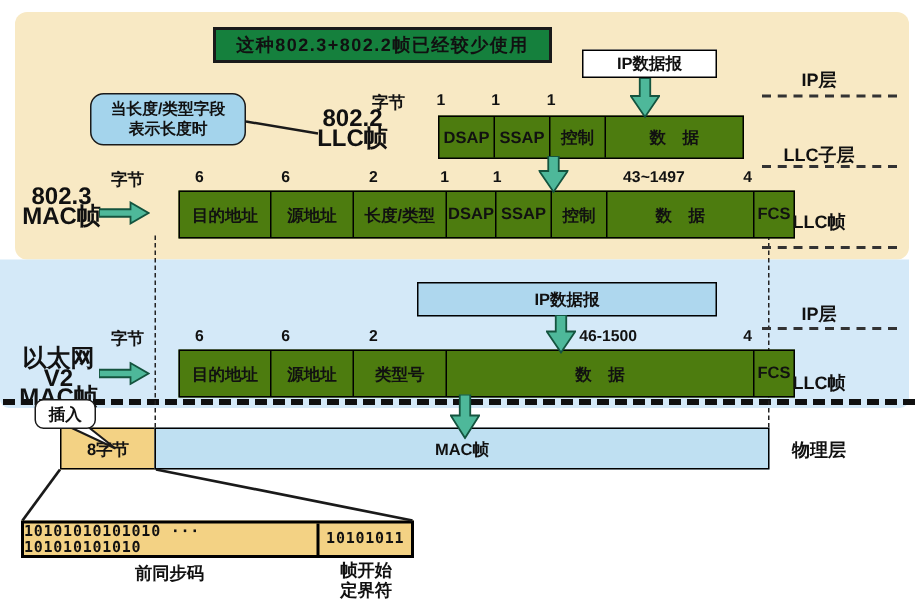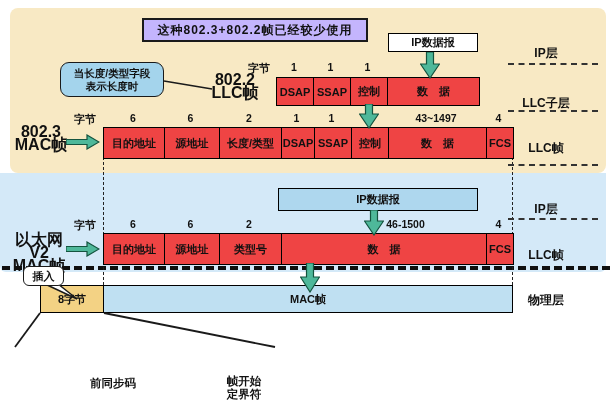--- a/index.html
+++ b/index.html
@@ -21,21 +21,21 @@
     left:0px;top:173px;width:606px;height:99px;
     background:#d4e9f8;border-radius:0 0 6px 6px;
   }
   .phys-divider{
     left:2px;top:266px;width:608px;height:0;
     border-top:4px dashed #101010;
   }
   
   .banner{
     left:142px;top:18px;width:226px;height:24px;
-    background:#c4b5fd;border:2px solid #1a1a1a;
+    background:#15803d;border:2px solid #1a1a1a;
     display:flex;align-items:center;justify-content:center;
     font-size:12px;font-weight:700;box-sizing:border-box;letter-spacing:1px;
   }
   .callout{
     left:60px;top:62px;width:104px;height:35px;
     background:#a4d4ec;border:1.5px solid #1a1a1a;border-radius:9px;
     display:flex;flex-direction:column;align-items:center;justify-content:center;
     font-size:10.5px;font-weight:700;line-height:13px;box-sizing:border-box;
   }
   .insert-callout{
@@ -48,21 +48,21 @@
   .frame-name{
     text-align:center;font-size:16px;line-height:13px;font-weight:700;
     width:62px;
   }
   
   .bytes-row{display:flex;font-size:10.5px;font-weight:700;height:14px;}
   .bytes-row span{display:block;text-align:center;box-sizing:border-box;}
   .byte-word{font-size:11px;font-weight:700;}
   
   .frame-row{
-    display:flex;background:#ef4444;border:1.5px solid #000;box-sizing:content-box;
+    display:flex;background:#4d7c0f;border:1.5px solid #000;box-sizing:content-box;margin-left:16px;
   }
   .frame-row .cell{
     display:flex;align-items:center;justify-content:center;
     font-size:11px;font-weight:700;box-sizing:border-box;
     border-left:1.5px solid #000;white-space:nowrap;overflow:hidden;
   }
   .frame-row .cell:first-child{border-left:none;}
   .h27 .cell{height:27px;}
   .h30 .cell{height:30px;}
   
@@ -206,20 +206,24 @@
     <div class="cell" style="width:62px">类型号</div>
     <div class="cell" style="width:205px">数　据</div>
     <div class="cell" style="width:27px">FCS</div>
   </div>
 
   <div class="abs insert-callout">插入</div>
 
   <div class="abs eight-byte-box">8字节</div>
   <div class="abs mac-bar">MAC帧</div>
 
+  <div class="abs preamble-box">
+    <div class="pcell left">10101010101010 ··· 101010101010</div>
+    <div class="pcell right">10101011</div>
+  </div>
   <div class="abs bottom-label" style="left:63px;top:377px;width:100px;">前同步码</div>
   <div class="abs bottom-label" style="left:214px;top:375px;width:60px;">
     <div>帧开始</div>
     <div>定界符</div>
   </div>
 
   <div class="abs layer-label" style="left:498px;top:34px;">IP层</div>
   <div class="abs layer-sep" style="left:508px;top:63px;"></div>
   <div class="abs layer-label" style="left:498px;top:84px;">LLC子层</div>
   <div class="abs layer-sep" style="left:508px;top:110px;"></div>

